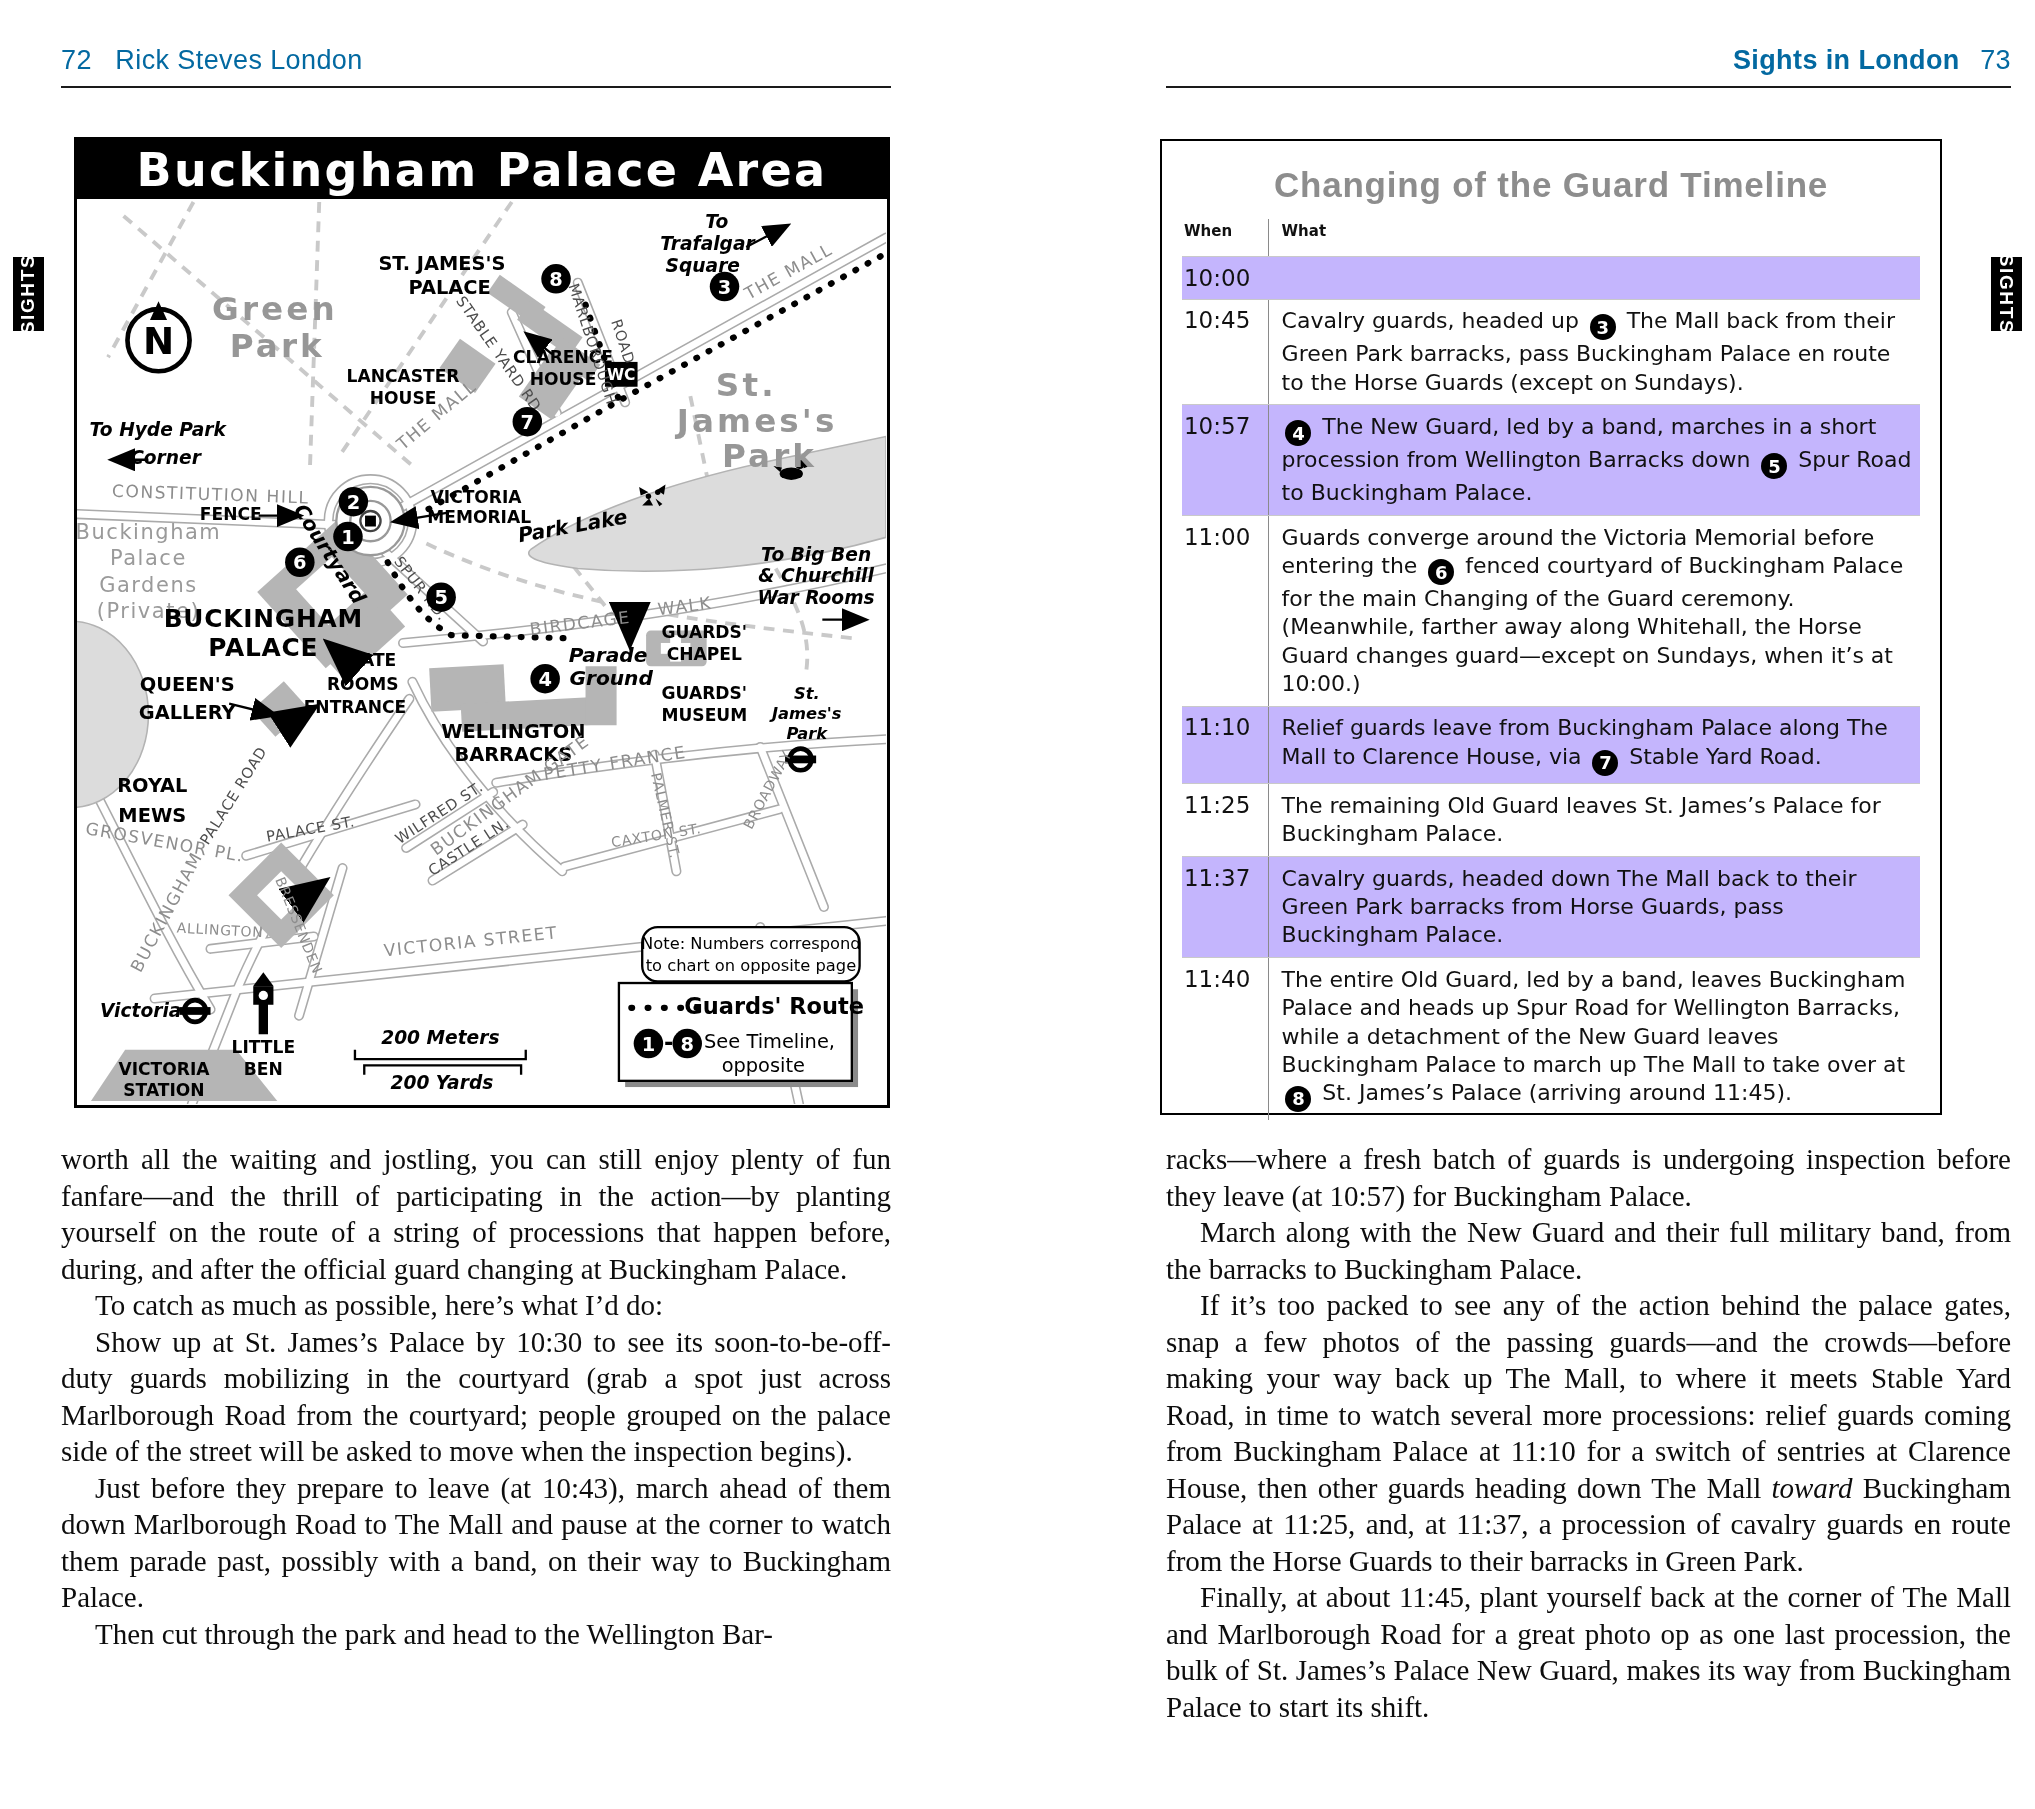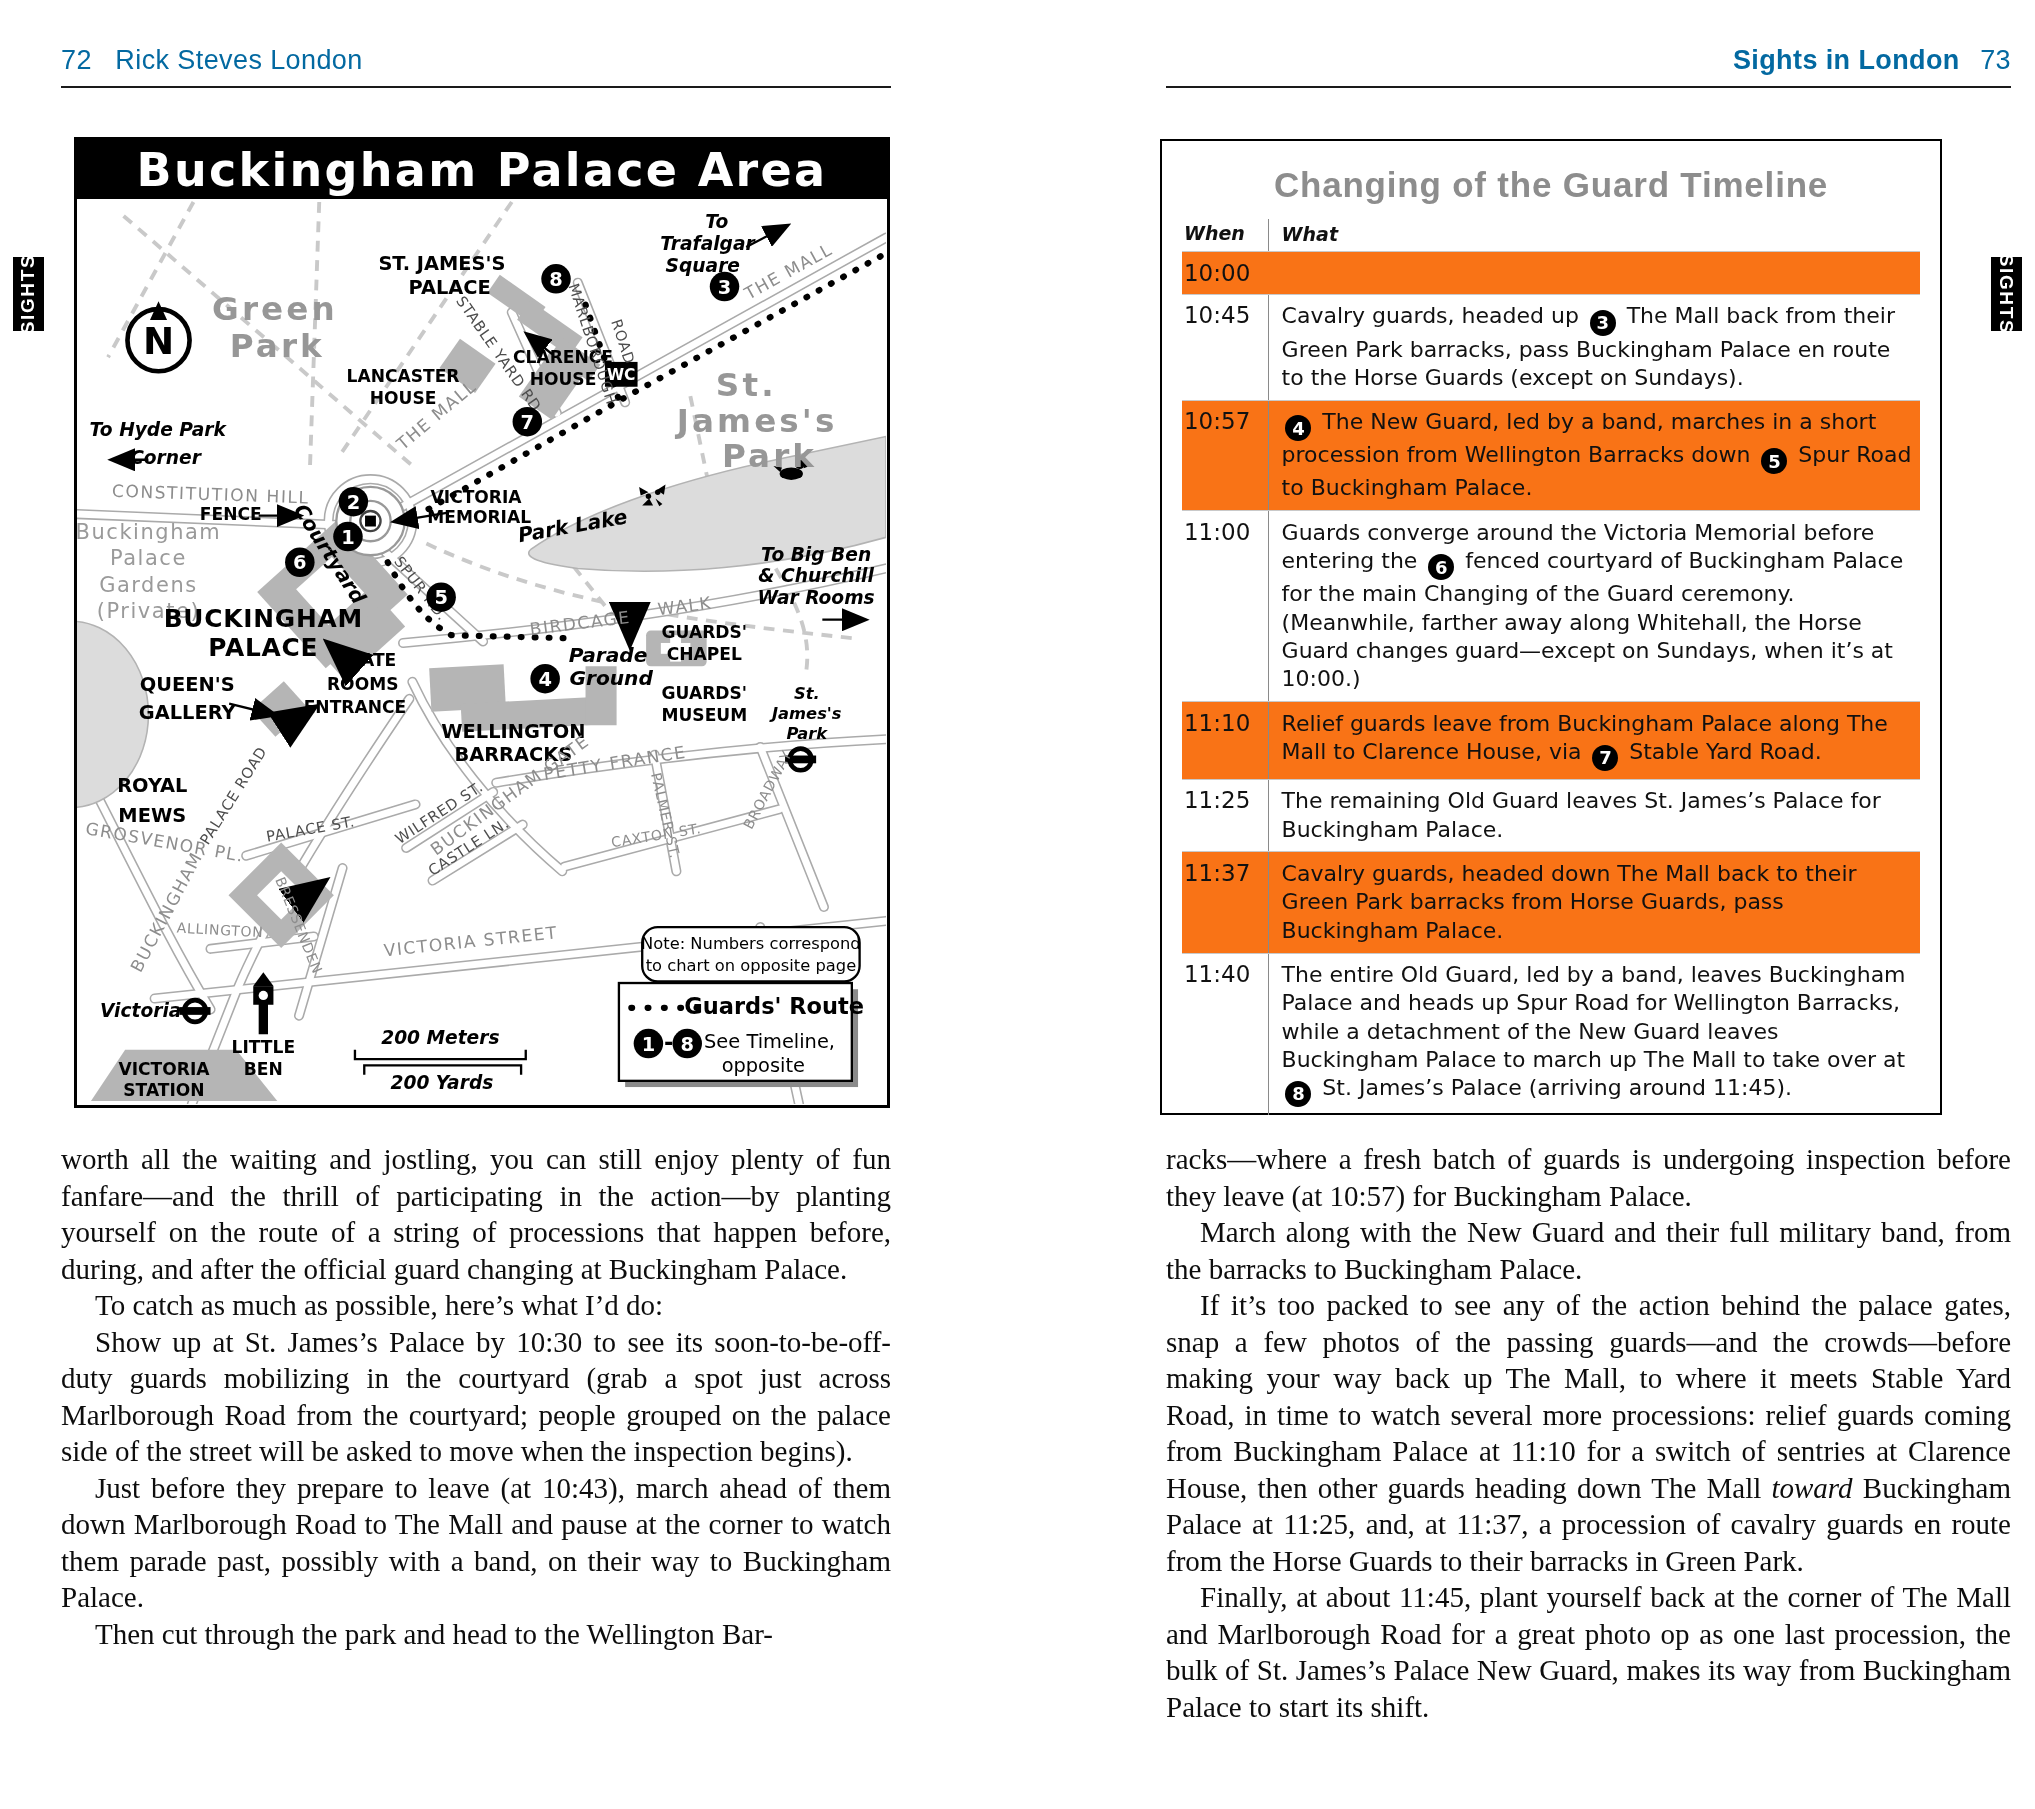--- a/index.html
+++ b/index.html
@@ -66,22 +66,22 @@
   #timeline-box{position:absolute;left:1160px;top:139px;width:782px;height:976px;
                 border:2.3px solid #000;box-sizing:border-box;background:#fff;padding:19px 20.4px 0 20.4px;}
   #timeline-title{text-align:center;color:#8d8d8d;font-weight:bold;font-size:35px;letter-spacing:0.8px;
                   font-family:"Liberation Sans",sans-serif;margin:4.7px 0 14px 0;}
   .trow{display:flex;border-top:1.6px solid #c9c9c9;}
   .trow.head{border-top:none;font-weight:bold;}
   .tl-when{width:81px;flex:0 0 81px;padding:7.8px 3.1px 7.8px 1.6px;font-size:23px;
            font-family:"DejaVu Sans",sans-serif;}
   .tl-what{flex:1;padding:7.8px 4.7px 7.8px 12.5px;border-left:1.6px solid #8a8a8a;font-size:22px;
            line-height:1.28;font-family:"DejaVu Sans",sans-serif;}
-  .trow.head .tl-when,.trow.head .tl-what{font-size:19px;padding-top:3.1px;padding-bottom:5px;font-style:italic;}
-  .trow.shade{background:#f97316;}
+  .trow.head .tl-when,.trow.head .tl-what{font-size:15px;padding-top:3.1px;padding-bottom:15px;}
+  .trow.shade{background:#c4b5fd;}
   .nbadge{display:inline-flex;width:26px;height:26px;border-radius:50%;background:#000;color:#fff;
           align-items:center;justify-content:center;font-weight:bold;font-size:18px;
           vertical-align:-5.5px;margin:0 3.9px;font-style:normal;}
 
   
   .bodycol{position:absolute;top:1141px;width:830px;font-family:"Liberation Serif",serif;
            font-size:29px;line-height:1.26;text-align:justify;color:#0d0d0d;}
   #body-left{left:61px;}
   #body-right{left:1166px;width:845px;}
   .bp{margin:0;}

